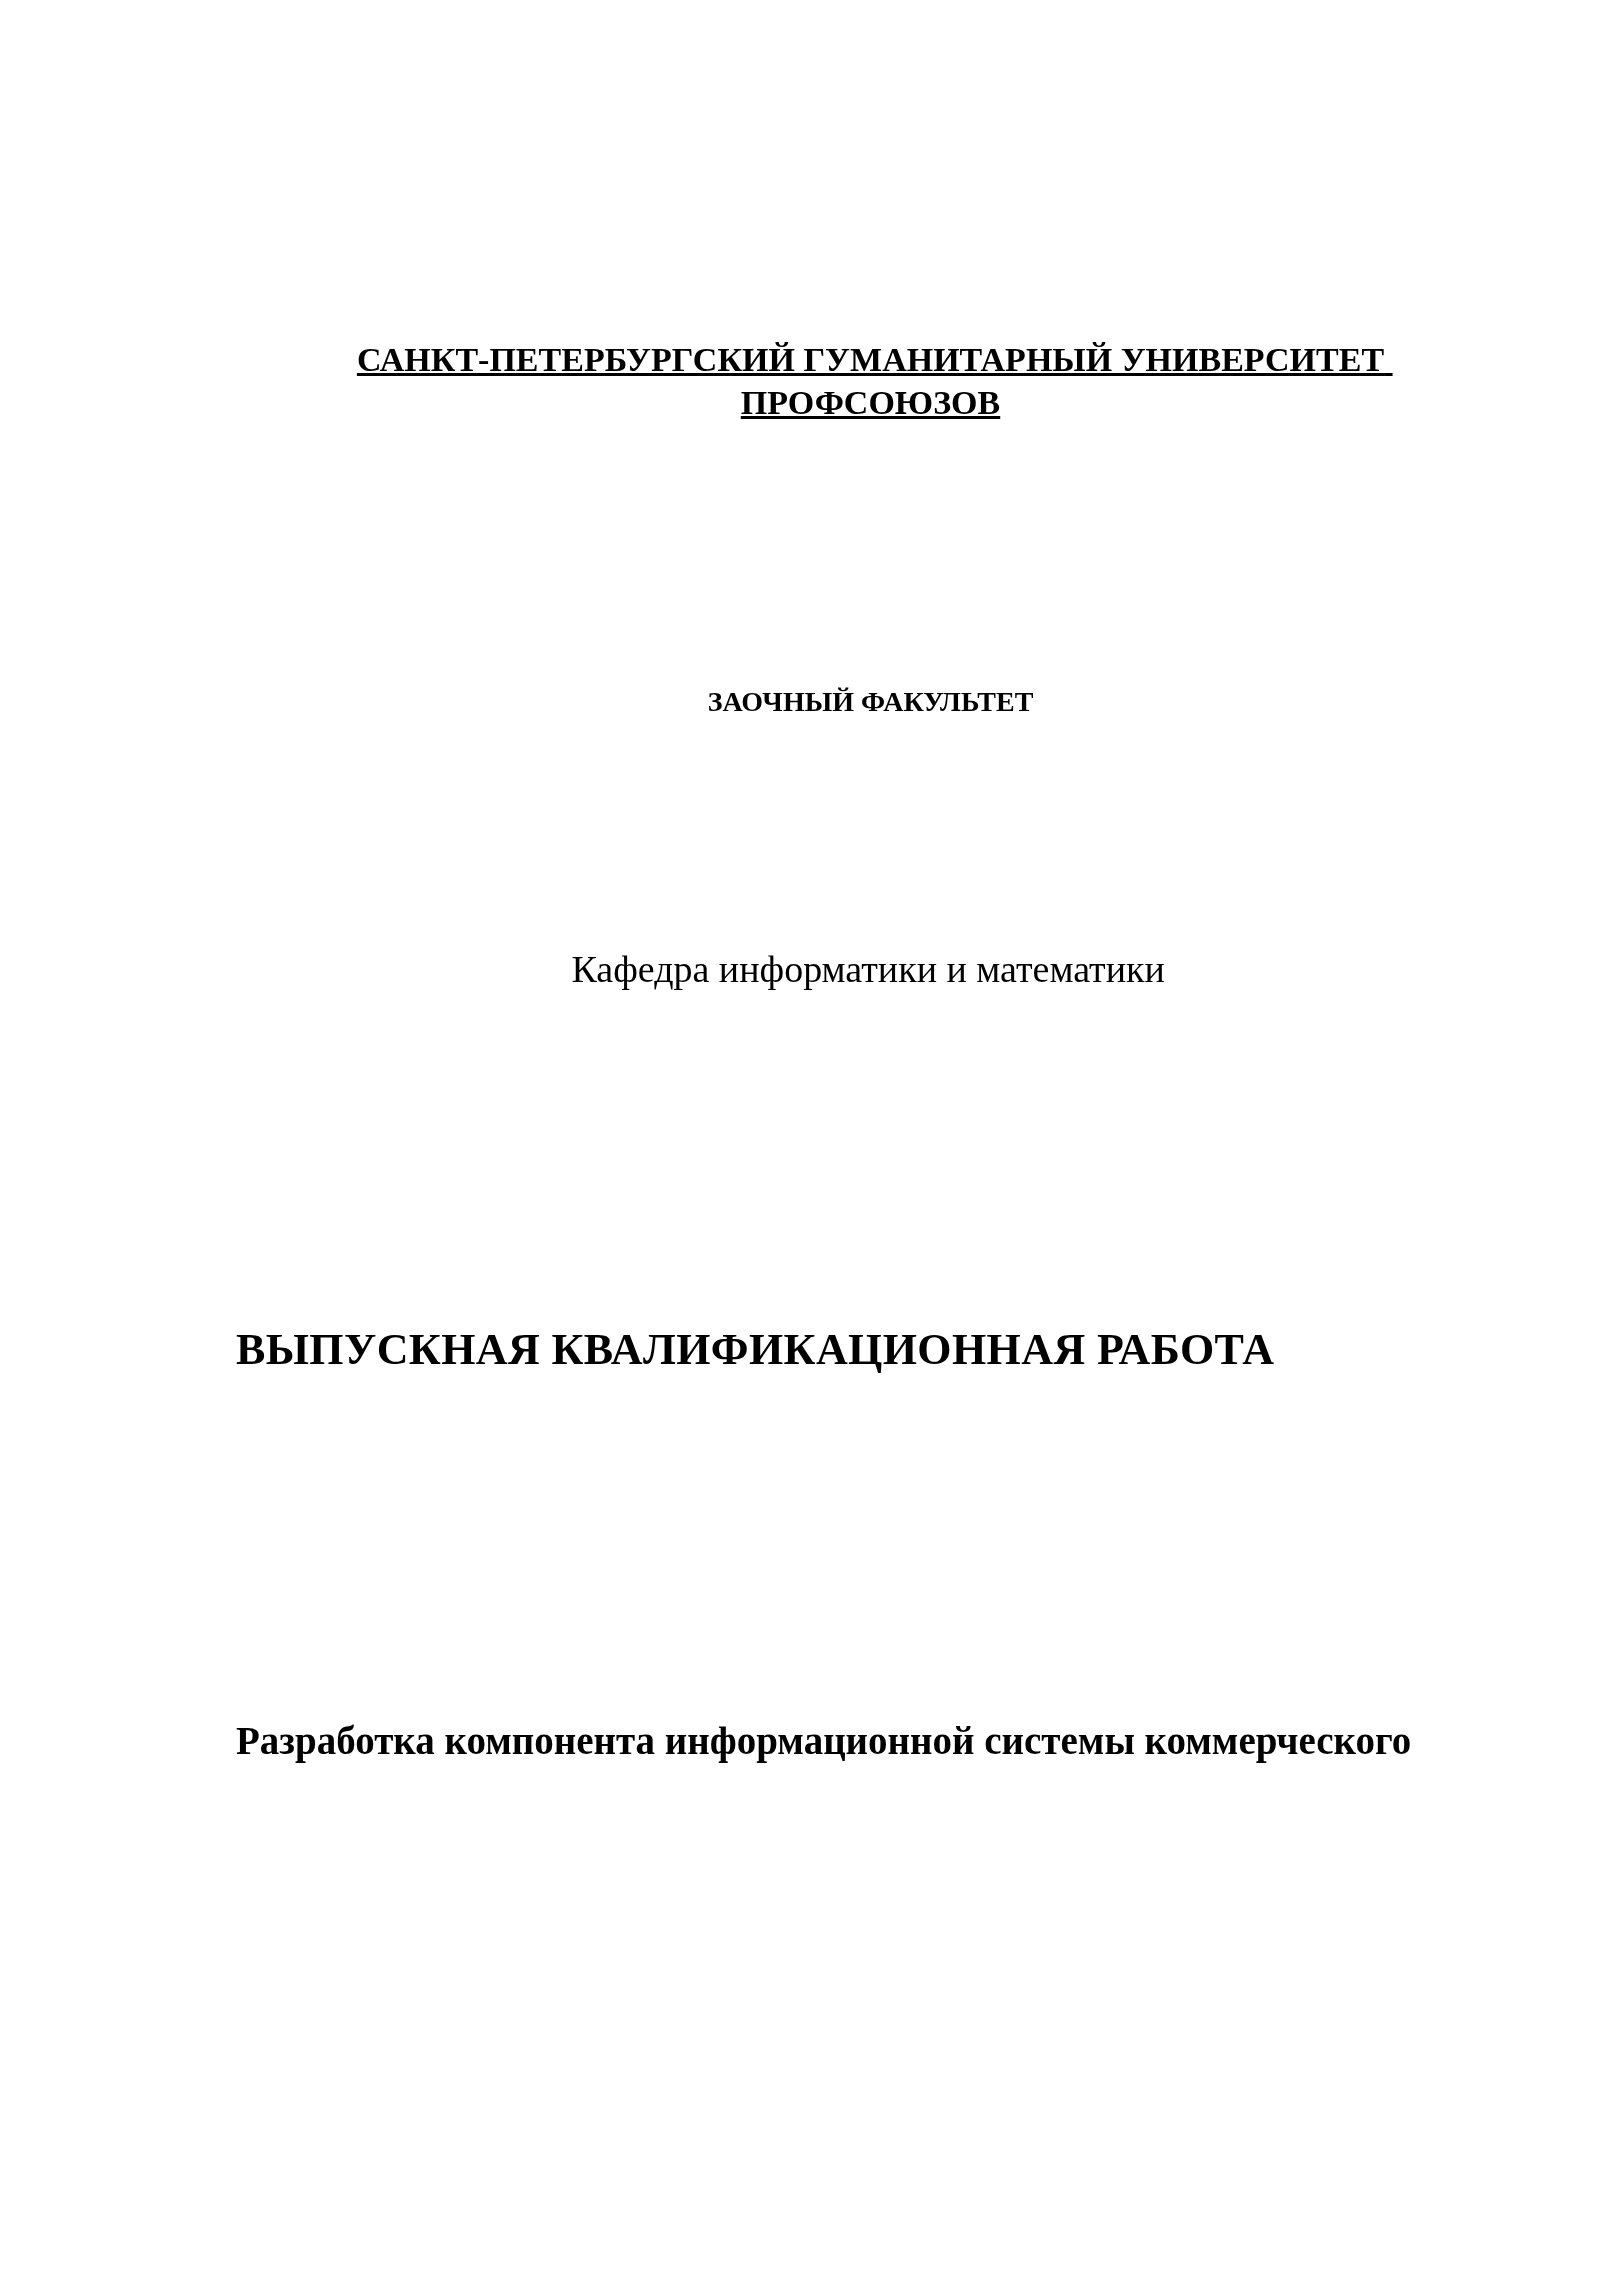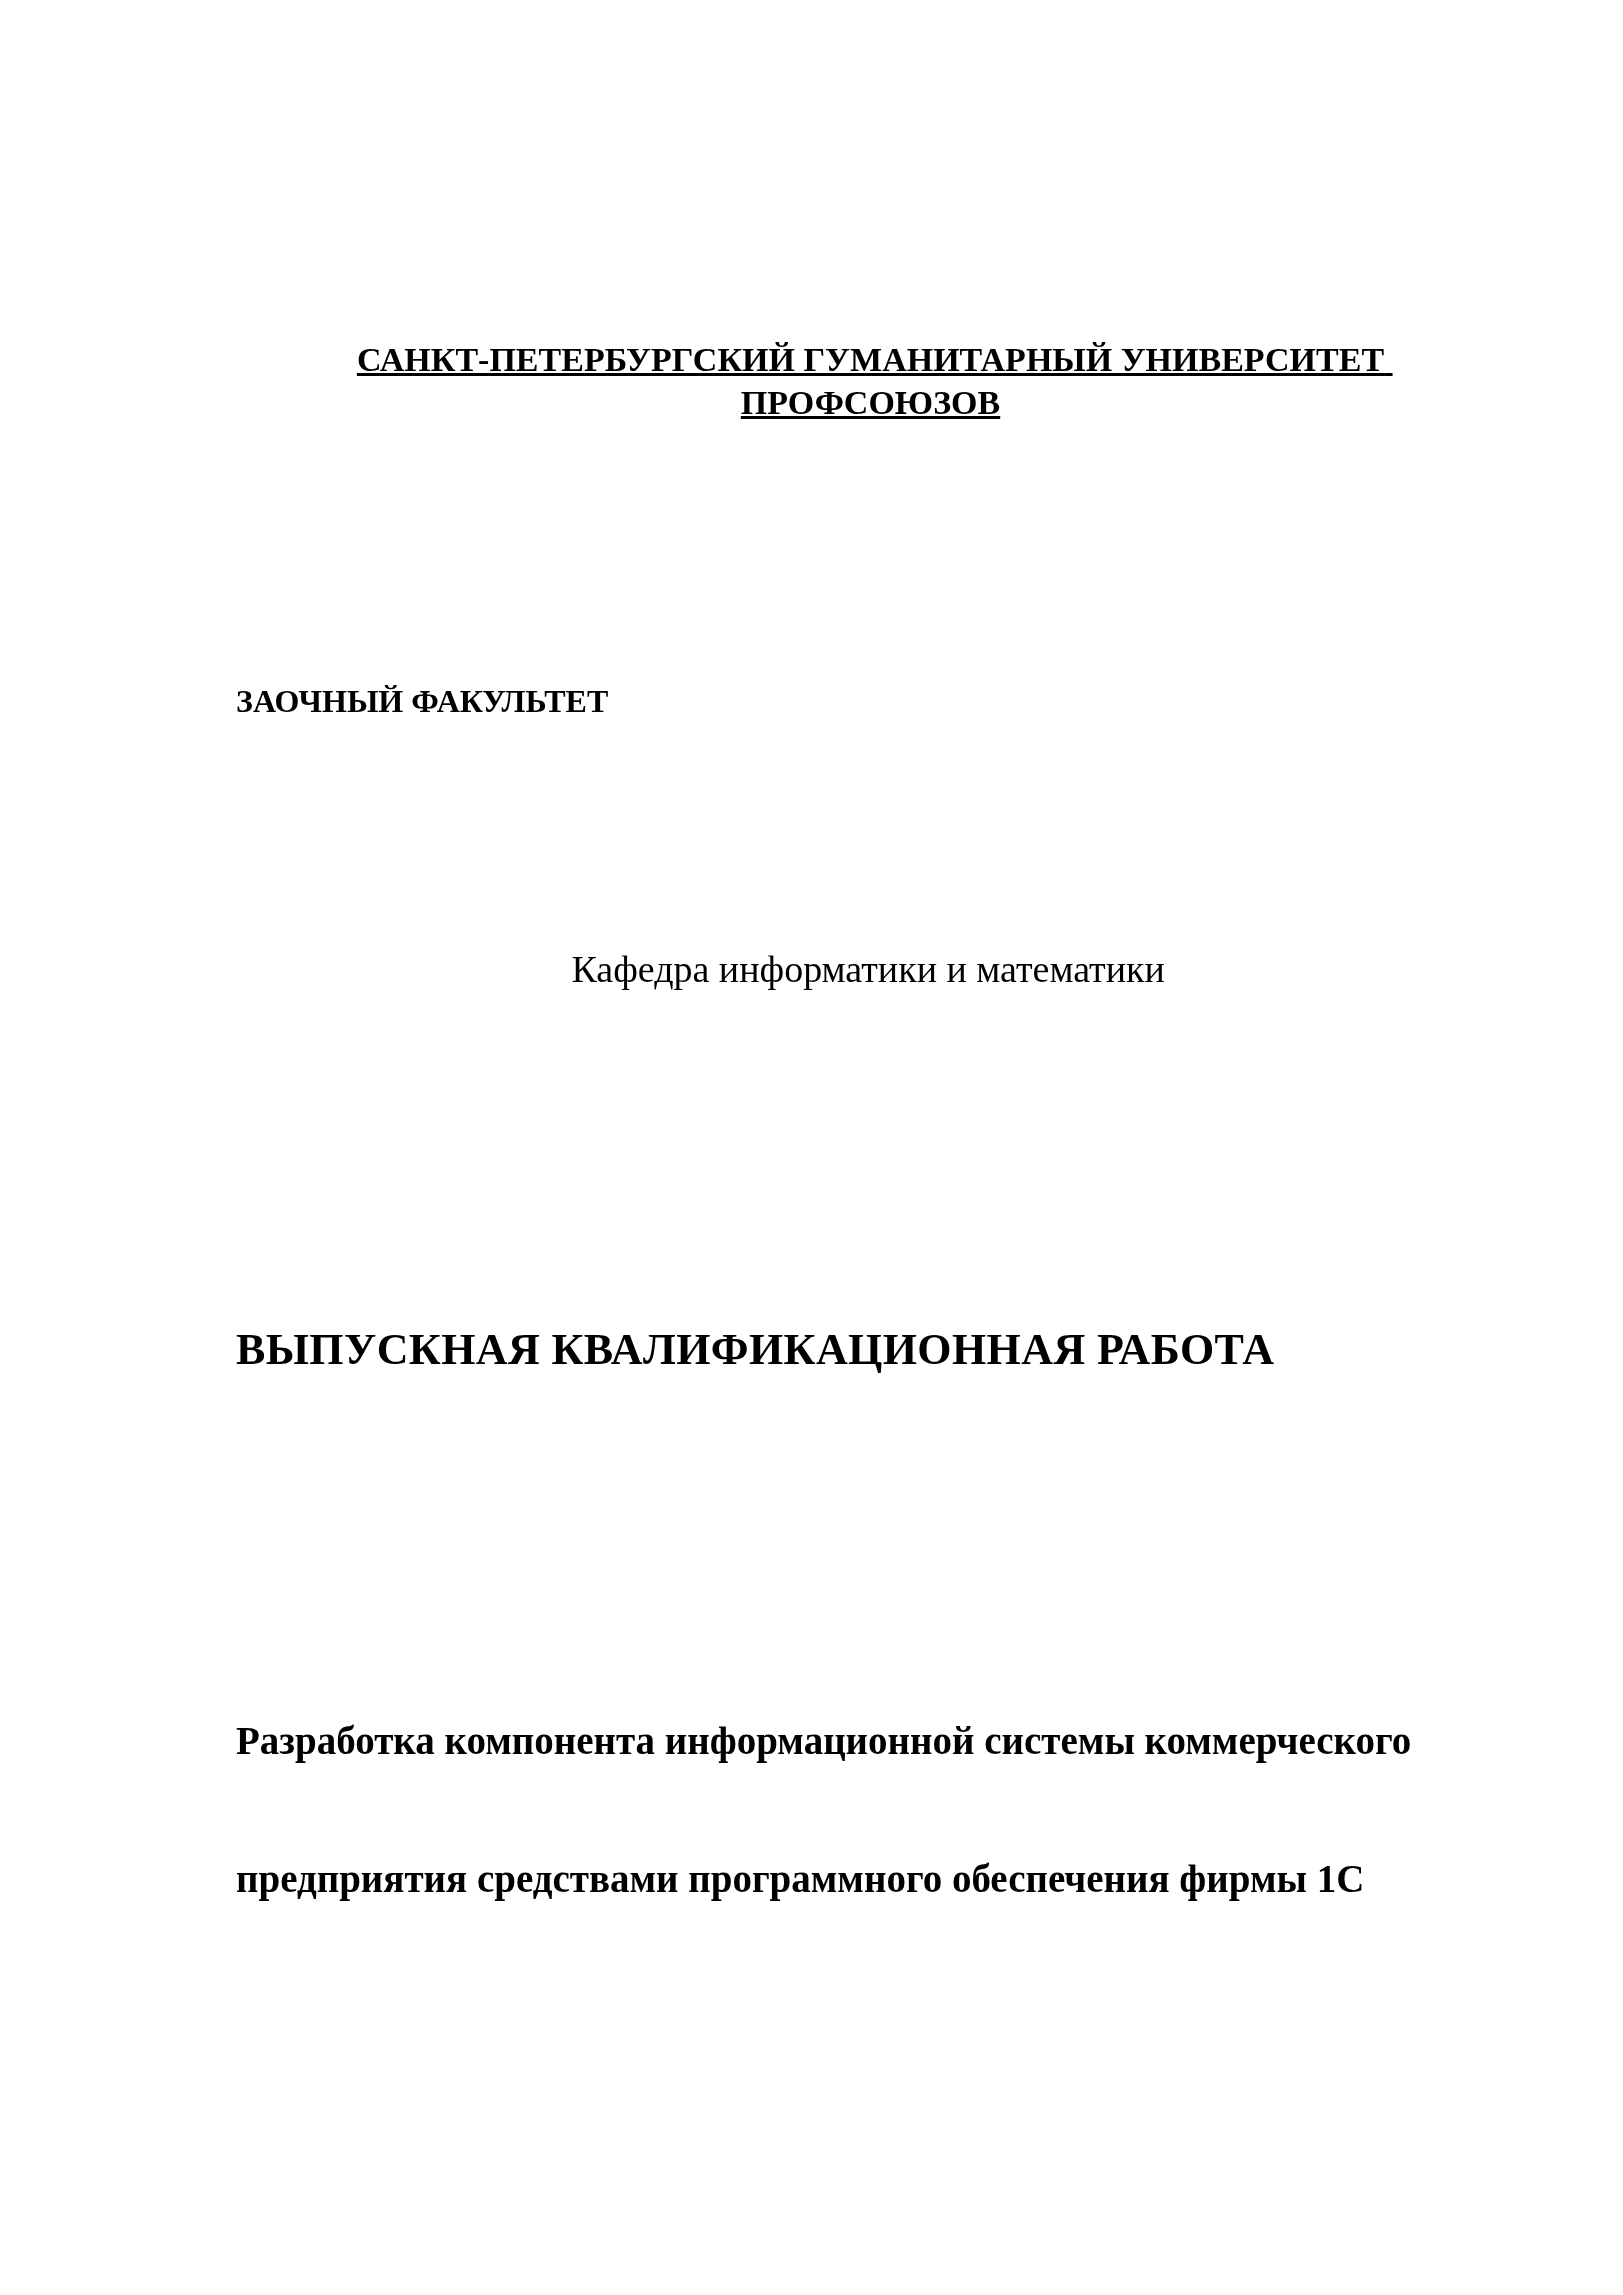--- a/index.html
+++ b/index.html
@@ -16,21 +16,21 @@
     white-space:pre-wrap;
     font-size:38px;
     line-height:59px;
   }
 
   .univ {
     font-size:34px; font-weight:bold; text-align:center;
     text-decoration:underline; line-height:43px;
   }
   .faculty {
-    font-size:32px; font-weight:bold; 
+    font-size:28px; font-weight:bold; text-align:center;
     margin-top:79px; line-height:43px;
   }
   .dept {
     font-size:38px; text-align:center; margin-top:46px; line-height:47px;
     padding-right:4.7px;
   }
   .worktype {
     font-size:44px; font-weight:bold; text-align:left;
     margin-top:152px; line-height:55px; letter-spacing:0.4px;
   }
@@ -50,21 +50,20 @@
   <div class="univ">САНКТ-ПЕТЕРБУРГСКИЙ ГУМАНИТАРНЫЙ УНИВЕРСИТЕТ ПРОФСОЮЗОВ</div>
 
   <div class="faculty">ЗАОЧНЫЙ ФАКУЛЬТЕТ</div>
 
   <div class="dept">Кафедра информатики и математики</div>
 
   <div class="worktype">ВЫПУСКНАЯ КВАЛИФИКАЦИОННАЯ РАБОТА</div>
 
   <div class="topic">
     <div>Разработка компонента информационной системы коммерческого</div>
-    <div>предприятия средствами программного обеспечения фирмы 1С</div>
   </div>
 
   <div class="direction">
     
     
     
   </div>
 
   
   

